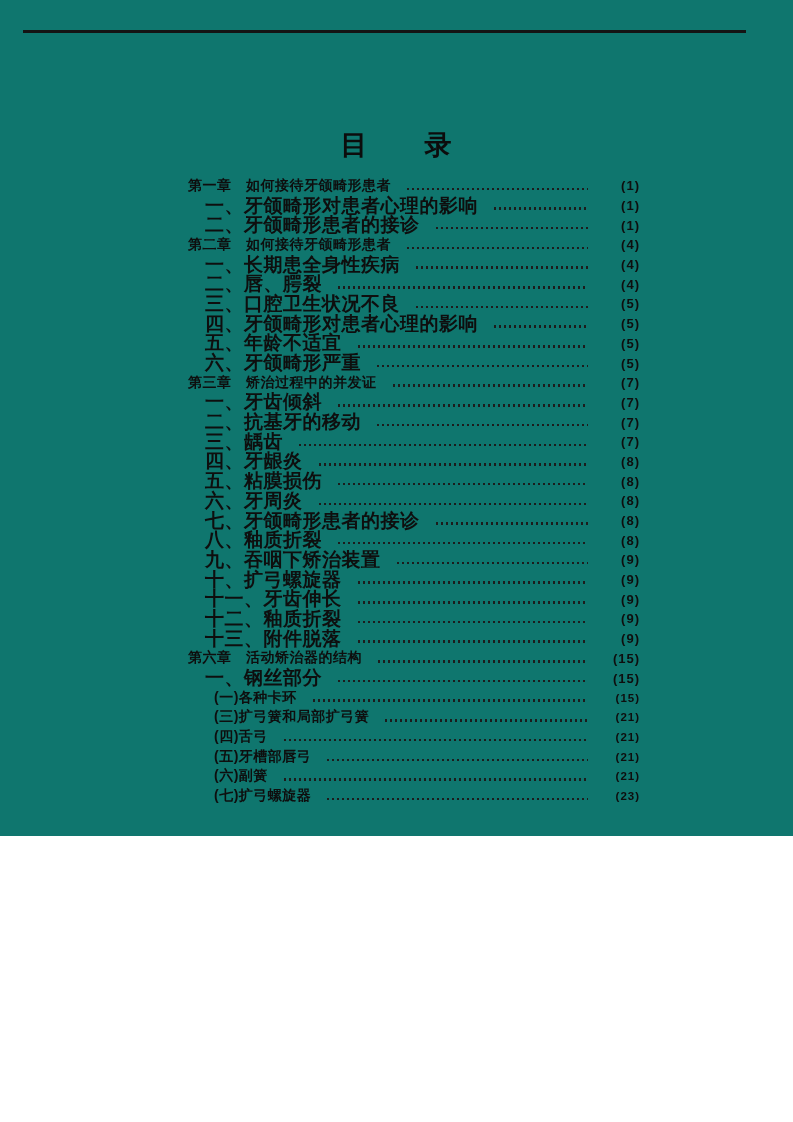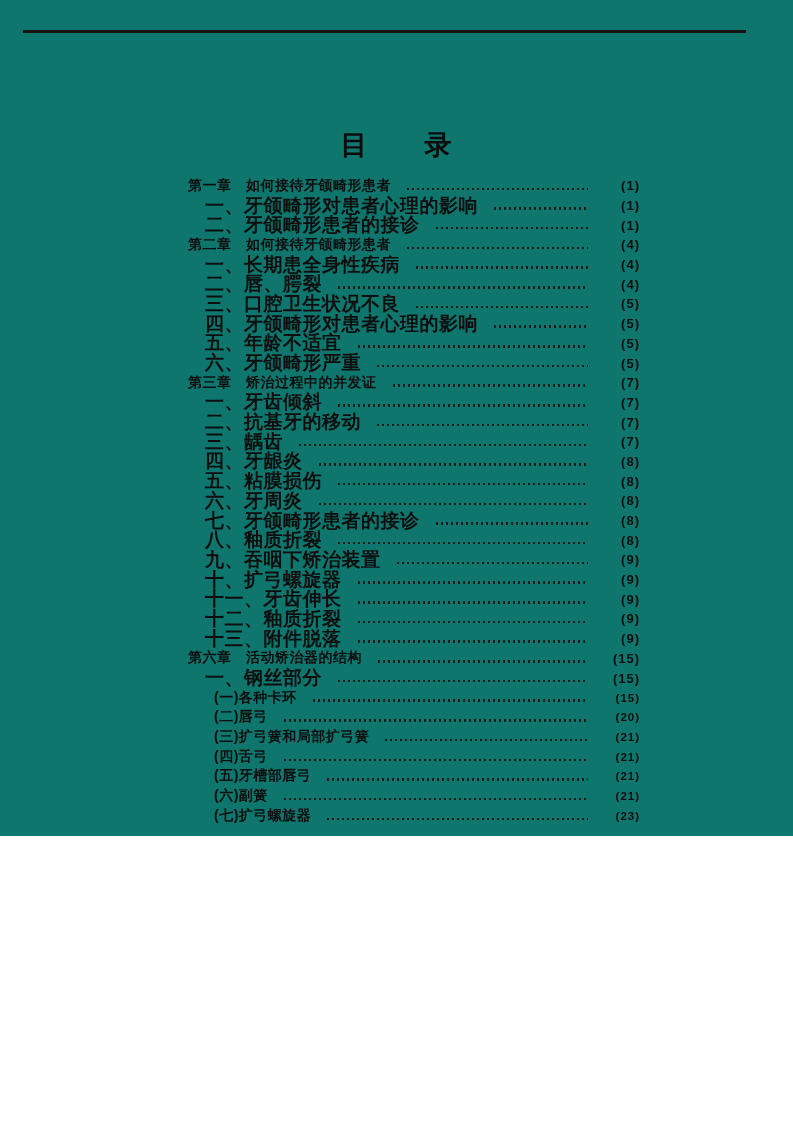--- a/index.html
+++ b/index.html
@@ -209,25 +209,20 @@
     <span class="label">一、钢丝部分</span>
     <span class="leader"></span>
     <span class="pg">(15)</span>
   </div>
       <div class="row lvl2">
     <span class="label">(一)各种卡环</span>
     <span class="leader"></span>
     <span class="pg">(15)</span>
   </div>
       <div class="row lvl2">
-    <span class="label">(二)唇弓</span>
-    <span class="leader"></span>
-    <span class="pg">(20)</span>
-  </div>
-      <div class="row lvl2">
     <span class="label">(三)扩弓簧和局部扩弓簧</span>
     <span class="leader"></span>
     <span class="pg">(21)</span>
   </div>
       <div class="row lvl2">
     <span class="label">(四)舌弓</span>
     <span class="leader"></span>
     <span class="pg">(21)</span>
   </div>
       <div class="row lvl2">

